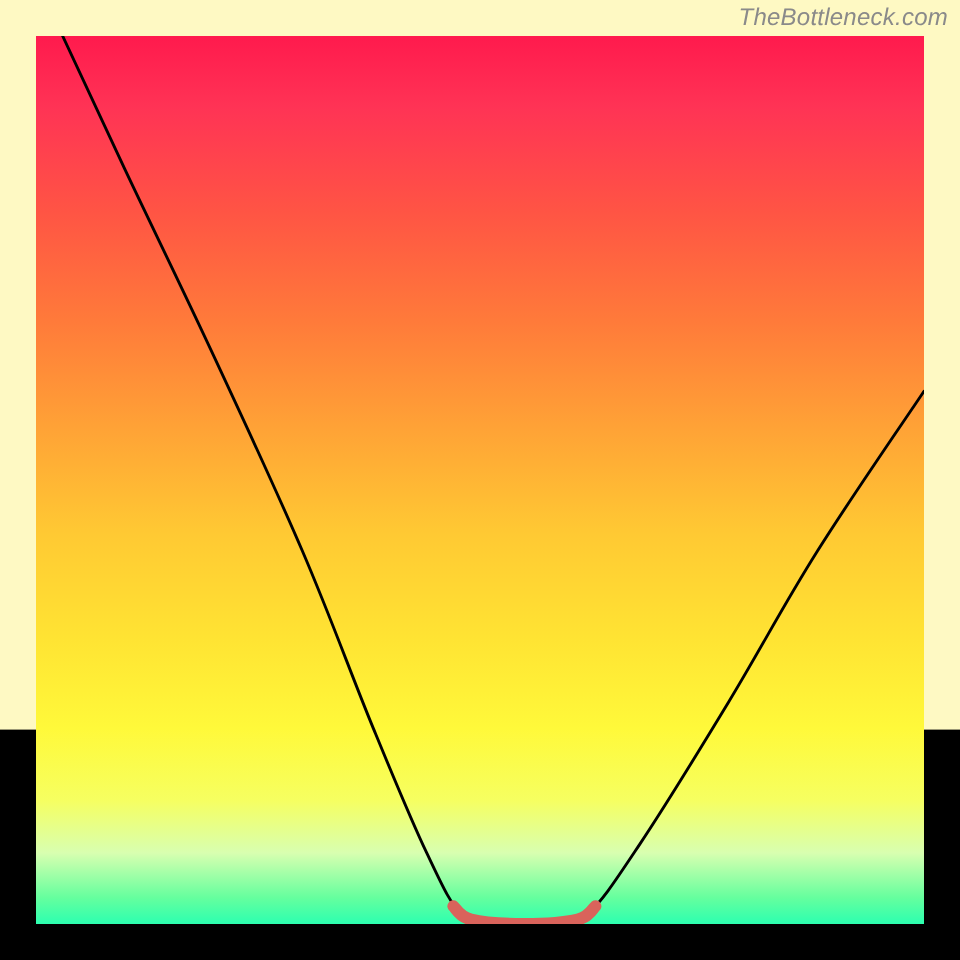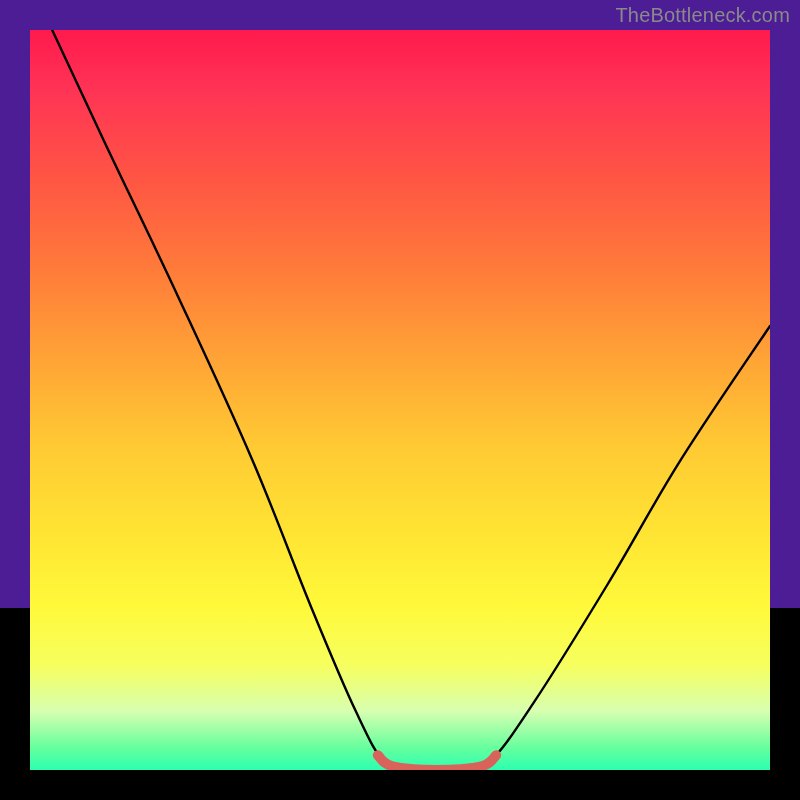--- a/index.html
+++ b/index.html
@@ -10,21 +10,22 @@
     background: #000000;
     overflow: hidden;
     font-family: Arial, Helvetica, sans-serif;
   }
   .frame {
     position: absolute;
     top: 0;
     left: 0;
     width: 800px;
     height: 608px;
-    background: #4c1d95;
+    background: #fef9c3;
+    font-style: italic;
   }
   .plot-area {
     position: absolute;
     top: 30px;
     left: 30px;
     width: 740px;
     height: 740px;
     background: linear-gradient(to bottom,
       #ff1a4d 0%,
       #ff3355 8%,

